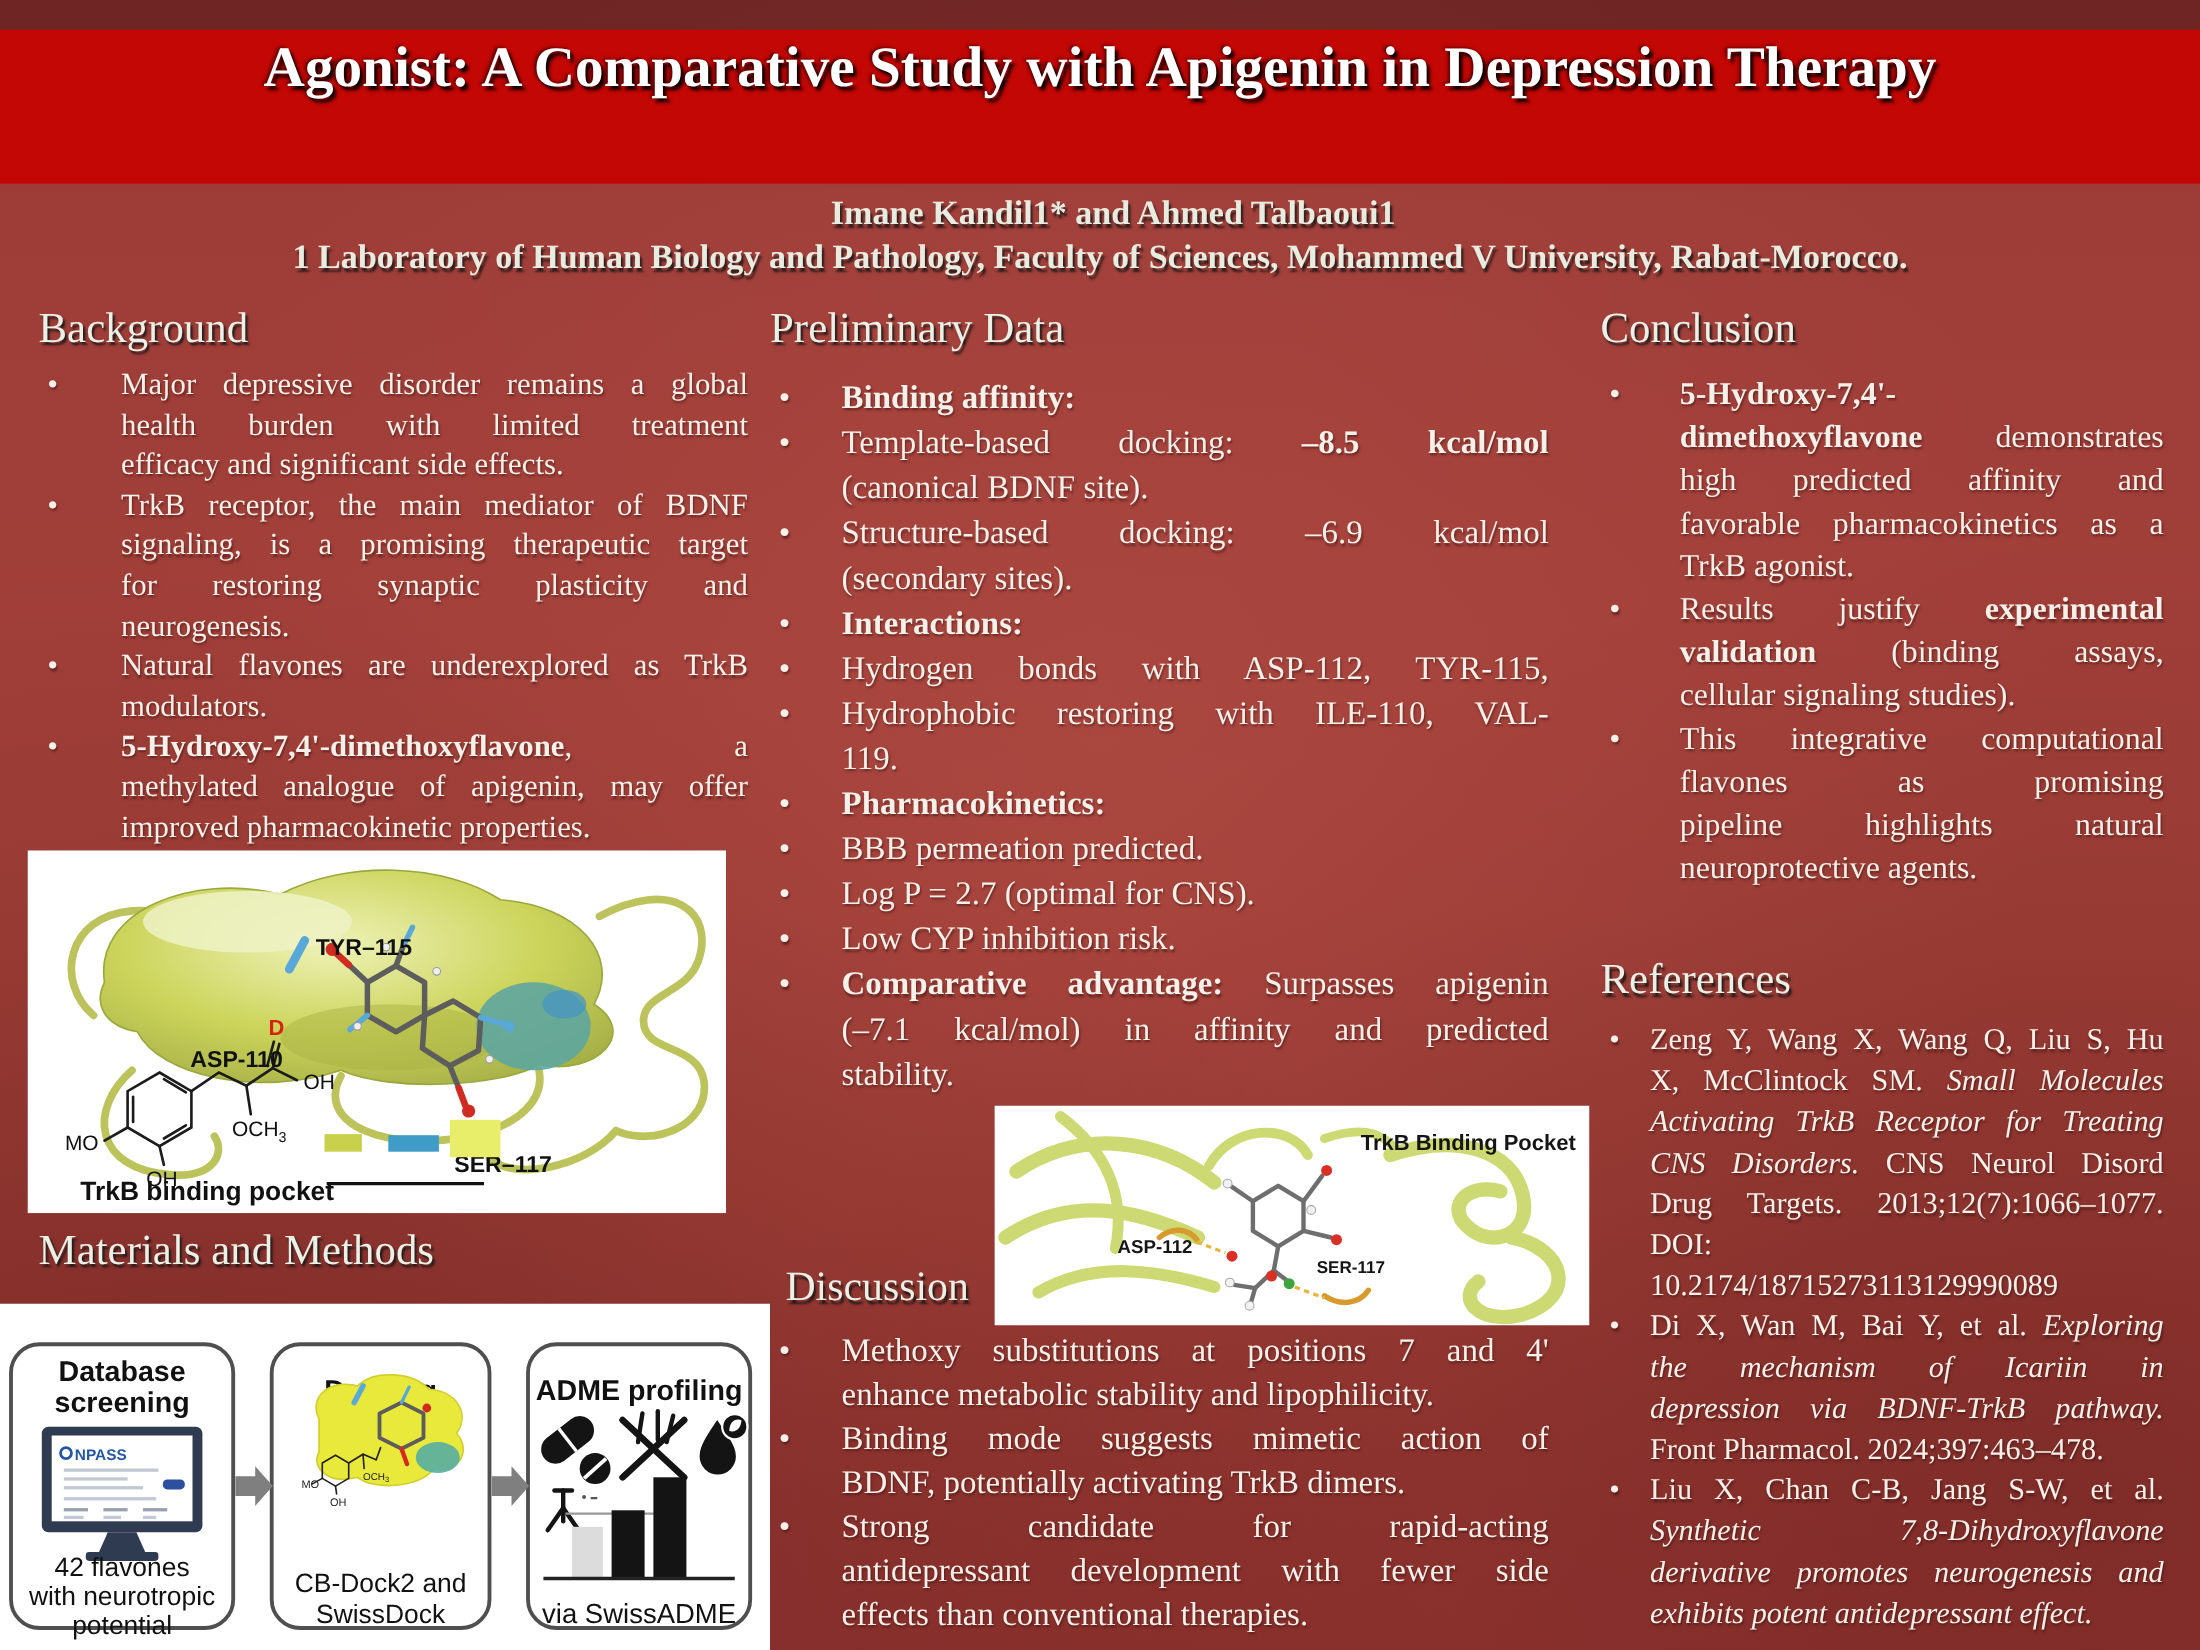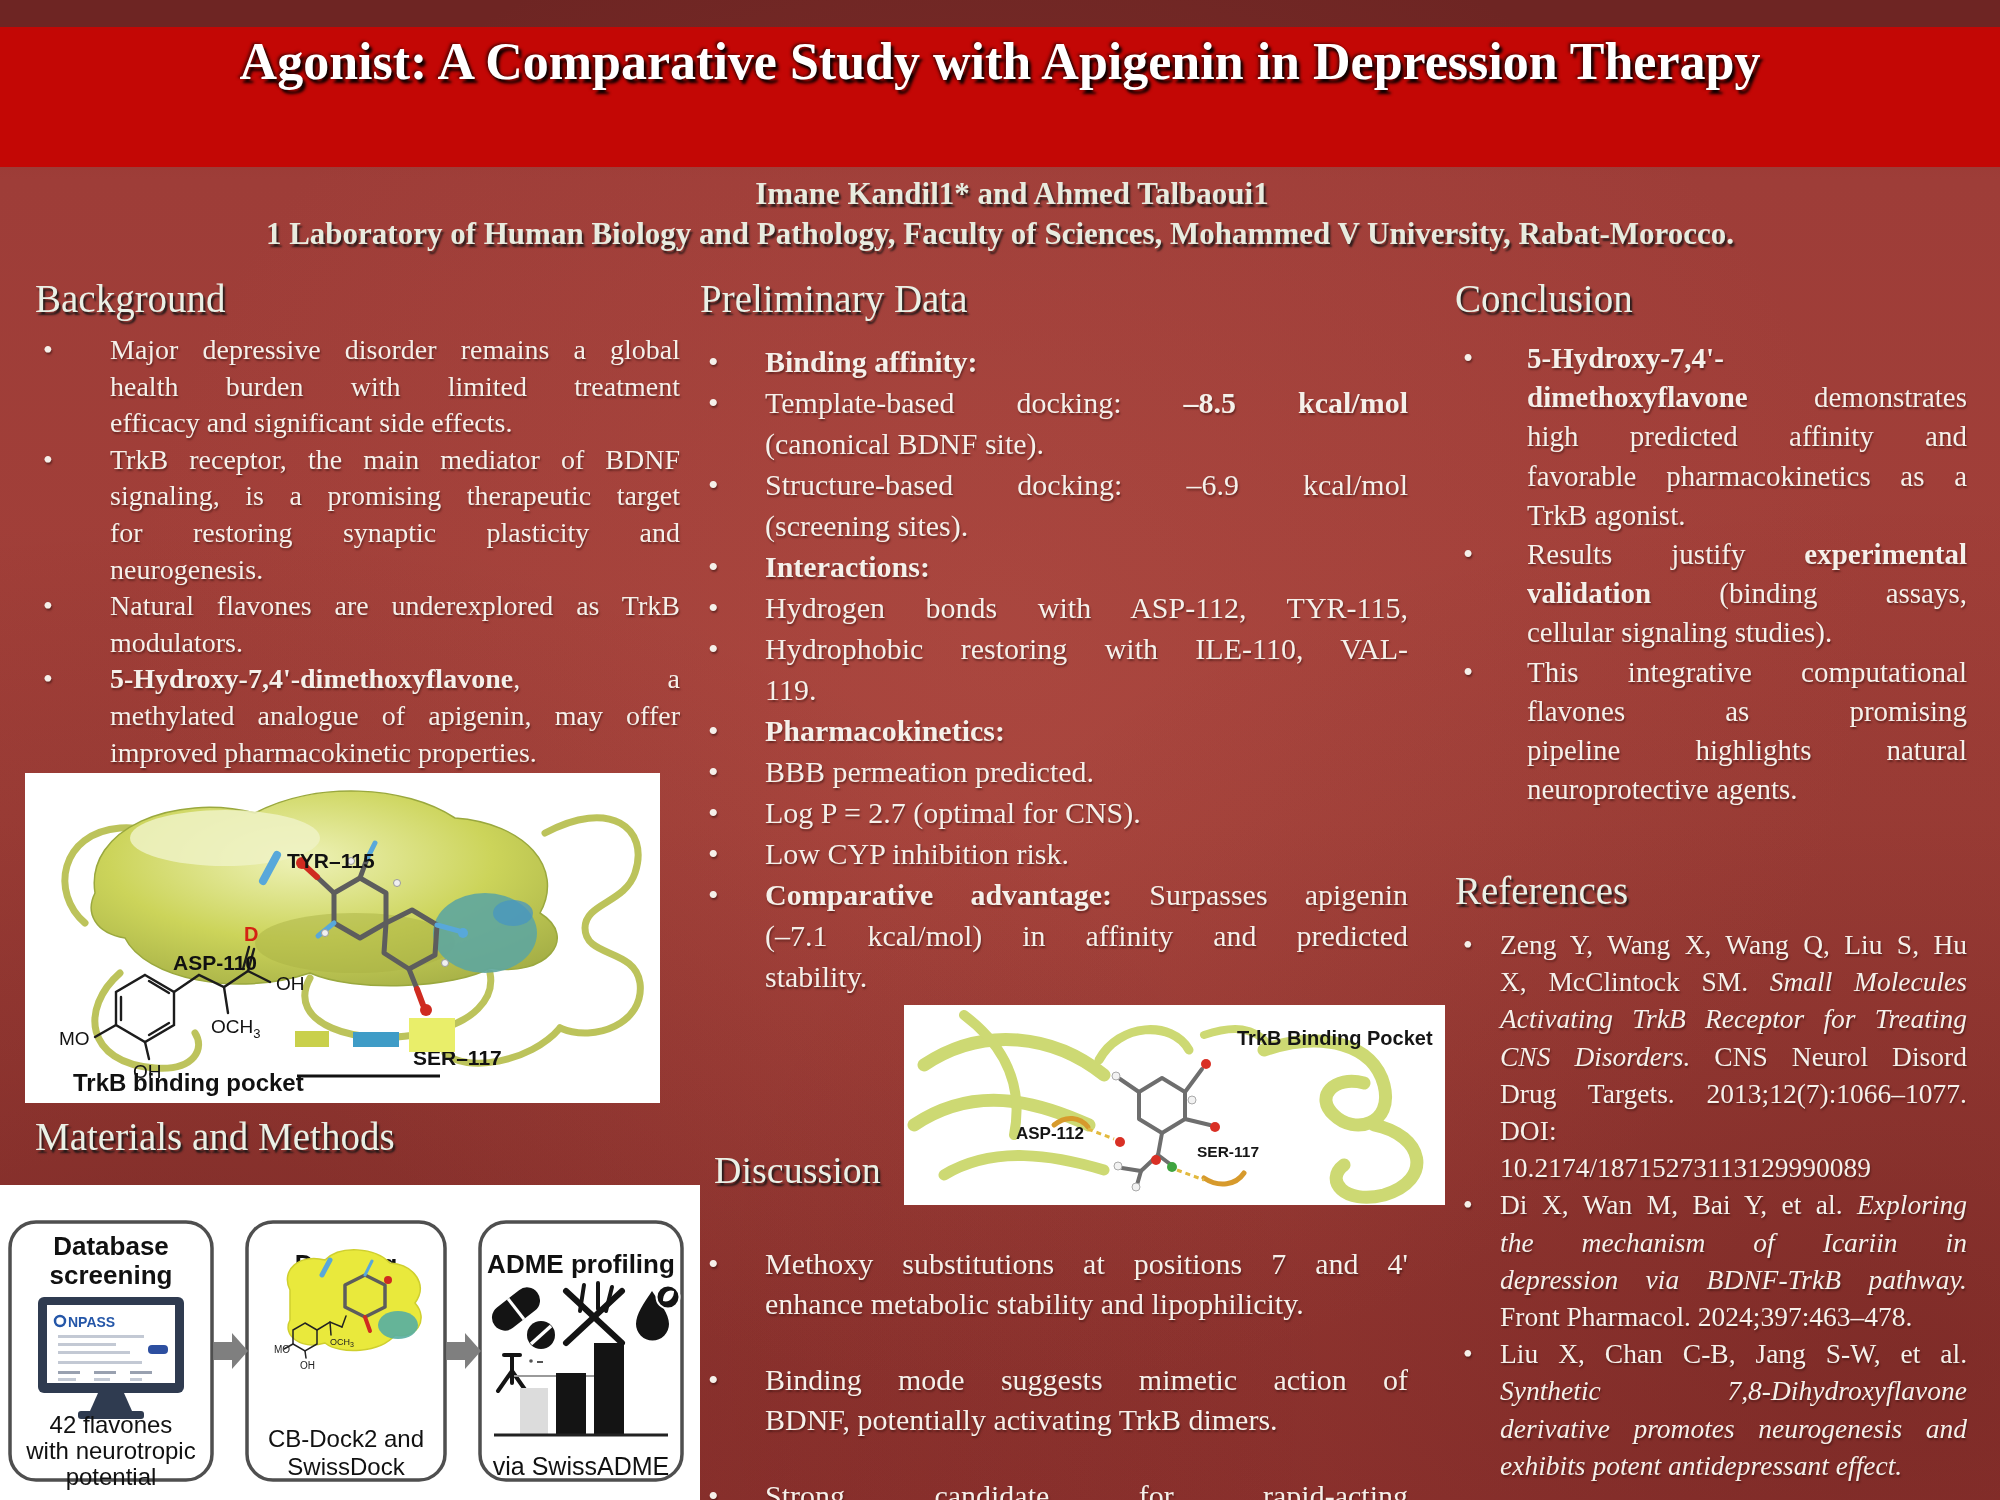--- a/index.html
+++ b/index.html
@@ -25,21 +25,21 @@
   .li::before{content:"\2022";position:absolute;left:8px;top:0;}
   .tline{text-align:justify;text-align-last:justify;}
   .tline.last{text-align-last:left;}
   .b{font-weight:bold;}
   .i{font-style:italic;}
   .bg-col{left:35px;top:332px;width:645px;font-size:28px;line-height:36.6px;}
   .bg-col .li{padding-left:75px;}
   .mid-col{left:700px;top:341px;width:708px;font-size:30px;line-height:41px;}
   .mid-col .li{padding-left:65px;}
   .disc-col{left:700px;top:1208px;width:708px;font-size:30px;line-height:40px;}
-  .disc-col .li{padding-left:65px;margin-top:36px;}
+  .disc-col .li{padding-left:65px;}
   .conc-col{left:1455px;top:339px;width:512px;font-size:29px;line-height:39.2px;}
   .conc-col .li{padding-left:72px;}
   .ref-col{left:1455px;top:926px;width:512px;font-size:27.5px;line-height:37.2px;}
   .ref-col .li{padding-left:45px;}
   .figabs{position:absolute;}
   svg text{font-family:"Liberation Sans",sans-serif;}
 </style>
 </head>
 <body>
 
@@ -85,21 +85,21 @@
   <div class="col mid-col">
     <div class="li">
         <div class="tline last"><span class="b">Binding affinity:</span></div>
       </div>
     <div class="li">
         <div class="tline"><span>Template-based docking: </span><span class="b">–8.5 kcal/mol</span></div>
         <div class="tline last"><span>(canonical BDNF site).</span></div>
       </div>
     <div class="li">
         <div class="tline"><span>Structure-based docking: –6.9 kcal/mol</span></div>
-        <div class="tline last"><span>(screening sites).</span></div>
+        <div class="tline last"><span>(secondary sites).</span></div>
       </div>
     <div class="li">
         <div class="tline last"><span class="b">Interactions:</span></div>
       </div>
     <div class="li">
         <div class="tline"><span>Hydrogen bonds with ASP-112, TYR-115,</span></div>
       </div>
     <div class="li">
         <div class="tline"><span>Hydrophobic restoring with ILE-110, VAL-</span></div>
         <div class="tline last"><span>119.</span></div>

